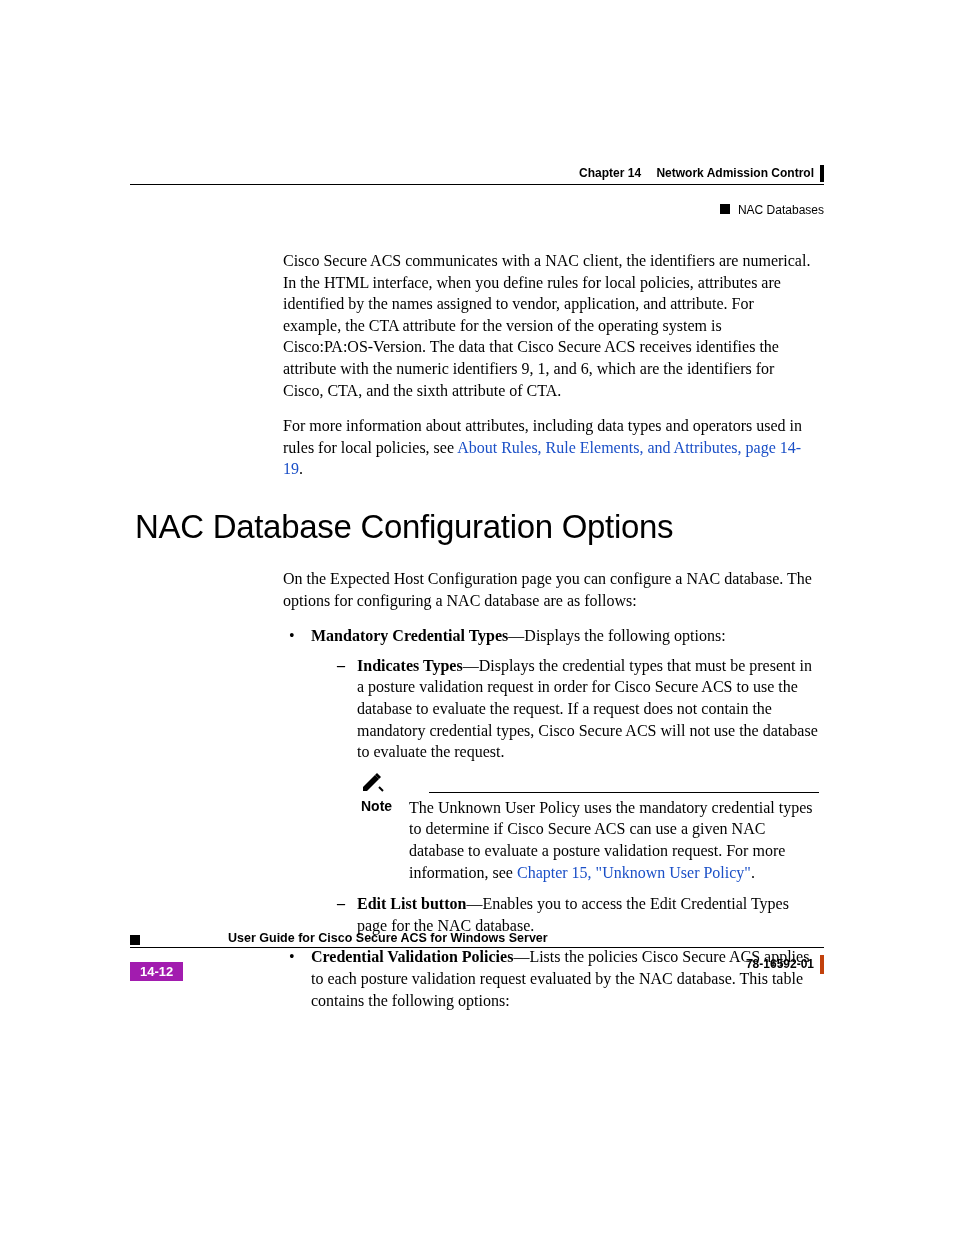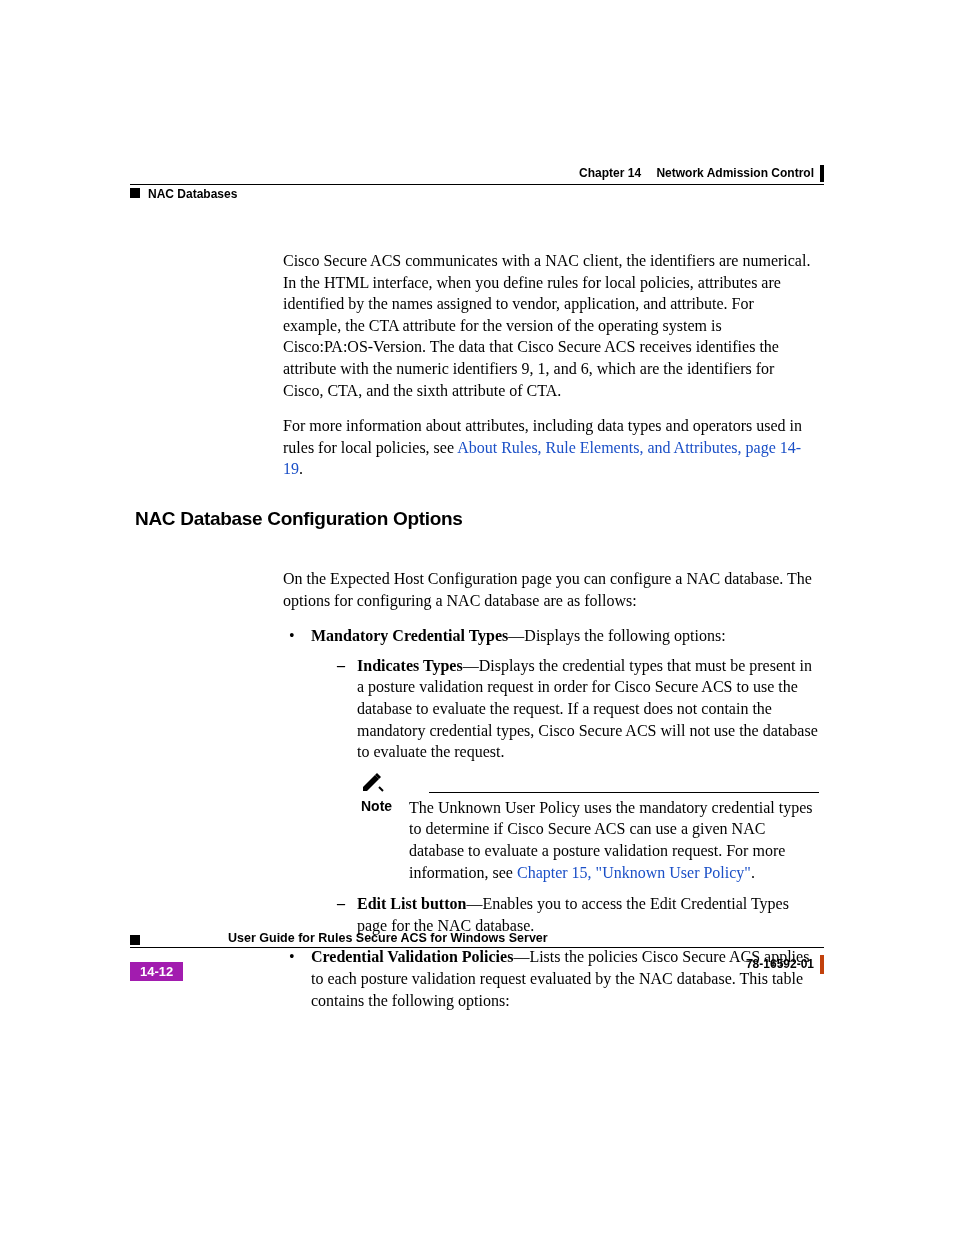--- a/index.html
+++ b/index.html
@@ -32,23 +32,24 @@
     line-height: 1.4;
   }
   .chapter-line .ch { margin-right: 12px; }
   .hr-thin {
     border: none;
     border-top: 1.5px solid #000;
     margin: 2px 0 0 0;
   }
   .section-crumb {
     font-family: Arial, Helvetica, sans-serif;
-    font-weight: bold;
+    font-weight: normal;
     font-size: 12px;
-    margin-top: 2px;
+    margin-top: 18px;
+    text-align: right;
   }
   .section-crumb .sq {
     display: inline-block;
     width: 10px; height: 10px;
     background: #000;
     margin-right: 8px;
     vertical-align: baseline;
   }
 
   .body-col {
@@ -60,22 +61,22 @@
     line-height: 1.35;
   }
   .para { margin: 0 0 14px 0; }
   .link { color: #1a4fc7; }
 
   .h2 {
     position: absolute;
     left: 135px;
     top: 508px;
     font-family: Arial, Helvetica, sans-serif;
-    font-weight: bold;
-    font-size: 19px;
+    font-weight: normal;
+    font-size: 33px;
     letter-spacing: -0.3px;
   }
 
   .body-col2 {
     position: absolute;
     left: 283px;
     right: 135px;
     top: 568px;
     font-size: 16px;
     line-height: 1.35;
@@ -231,21 +232,21 @@
       <li>
         <span class="b">Credential Validation Policies</span><span>—Lists the policies Cisco Secure ACS applies to each posture validation request evaluated by the NAC database. This table contains the following options:</span>
 
       </li>
     </ul>
   </div>
 
   <div class="footer">
     <div class="guide-row">
       <span class="sq"></span>
-      <span class="guide">User Guide for Rules Secure ACS for Windows Server</span>
+      <span class="guide">User Guide for Cisco Secure ACS for Windows Server</span>
     </div>
     <div class="bottom-row">
       <span class="pagenum">14-12</span>
       <span class="docnum">78-16592-01</span>
     </div>
   </div>
 
 </div>
 
 </body></html>

